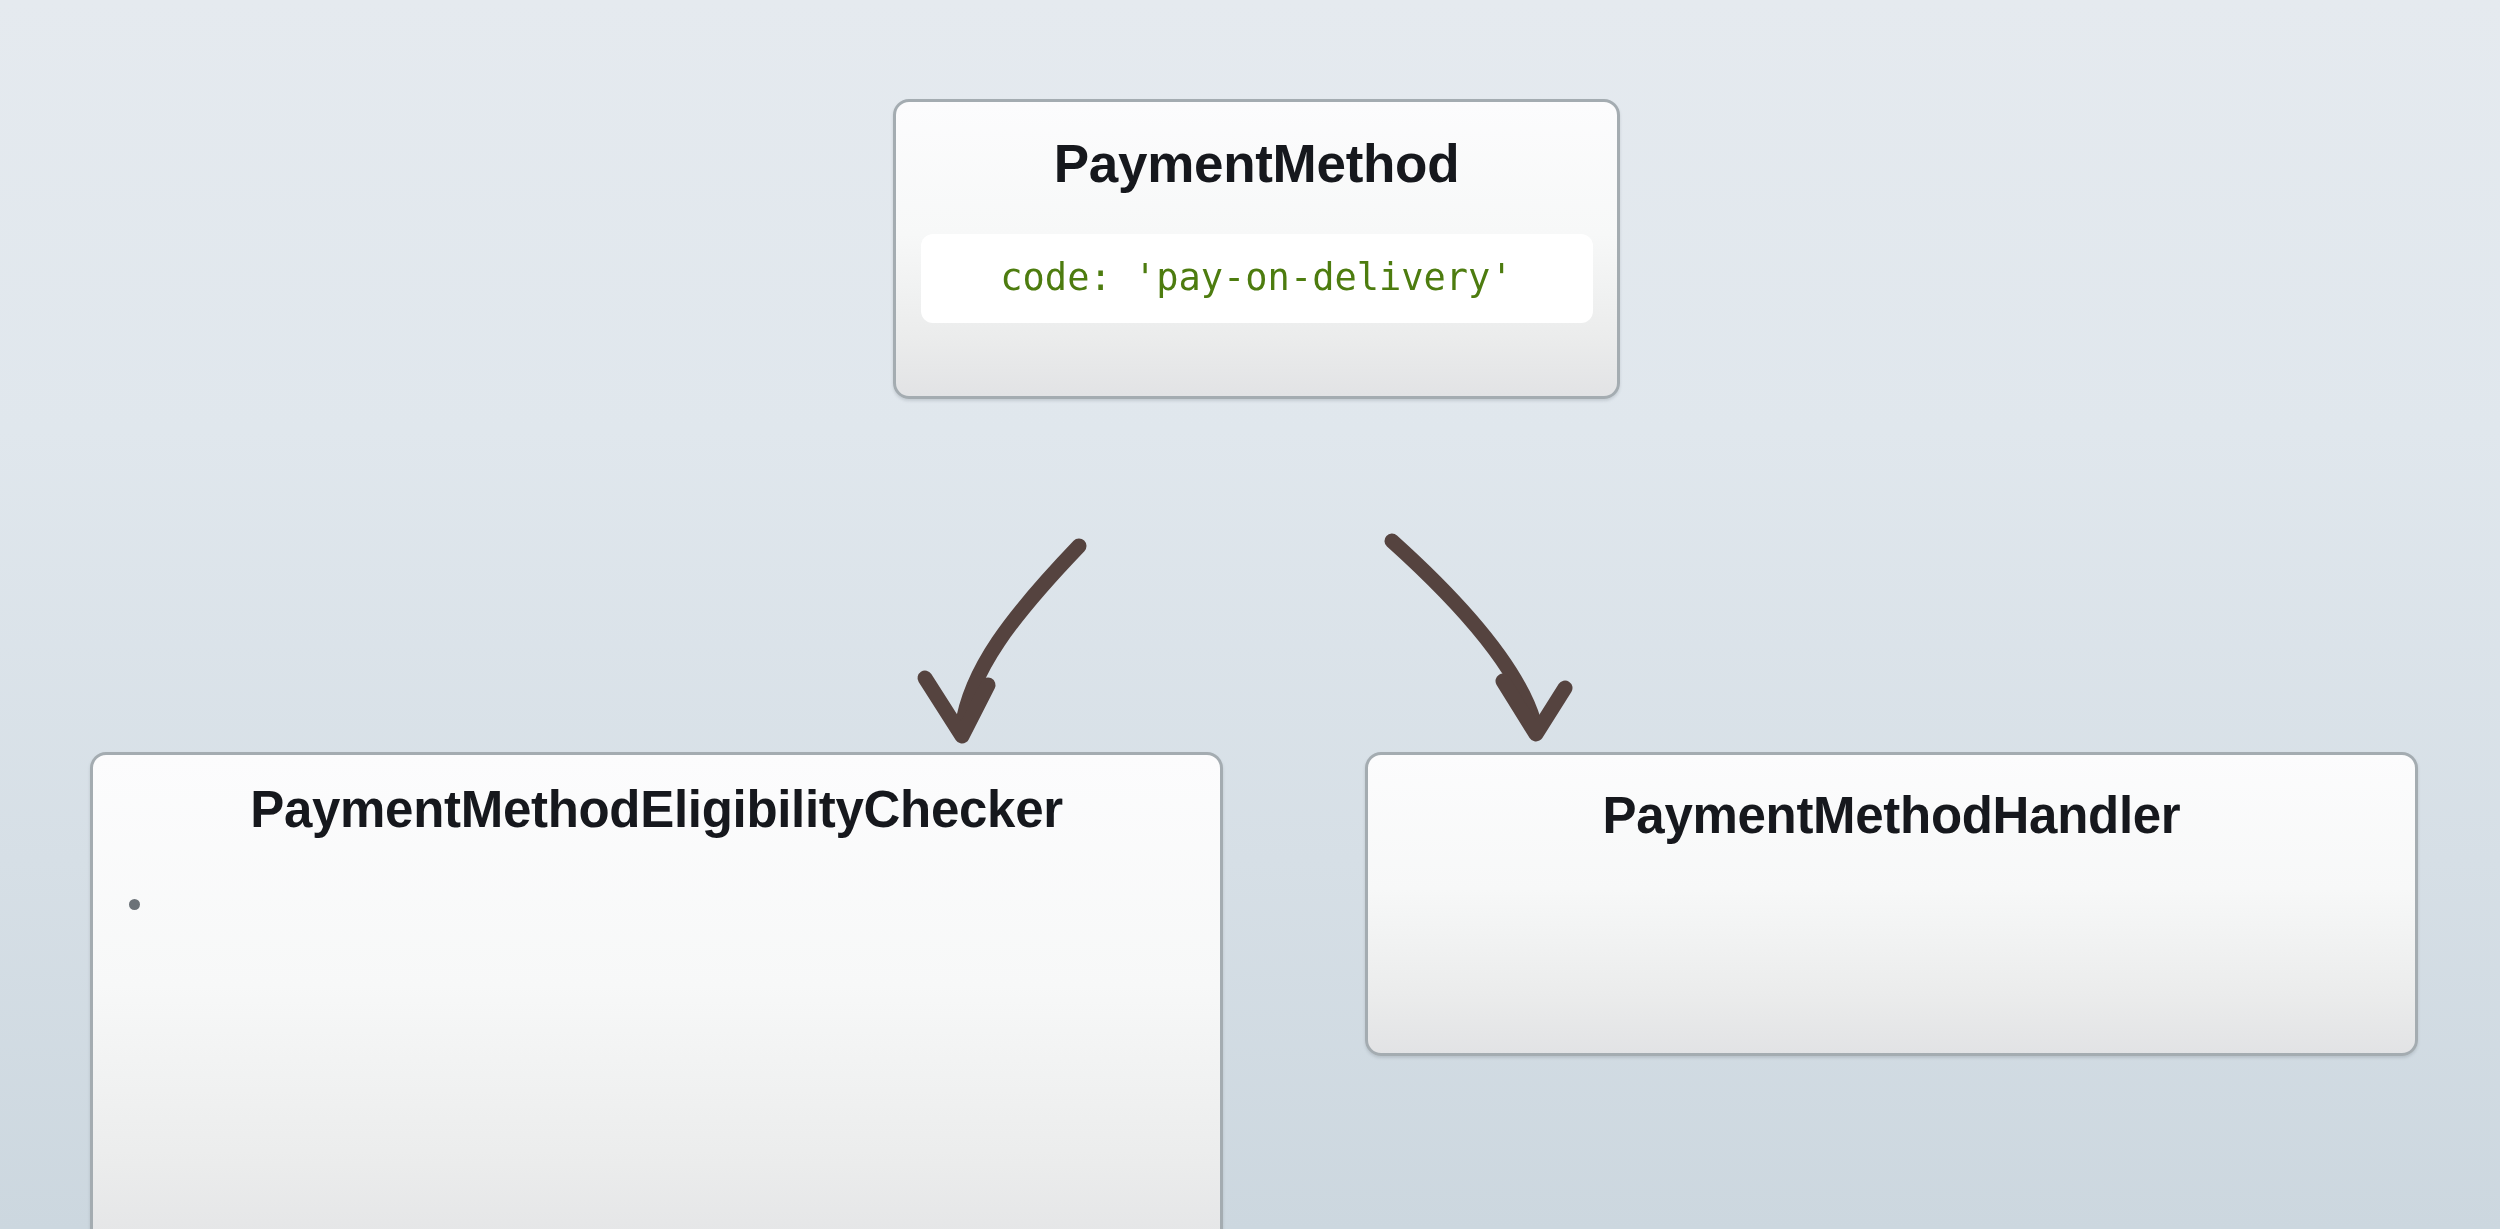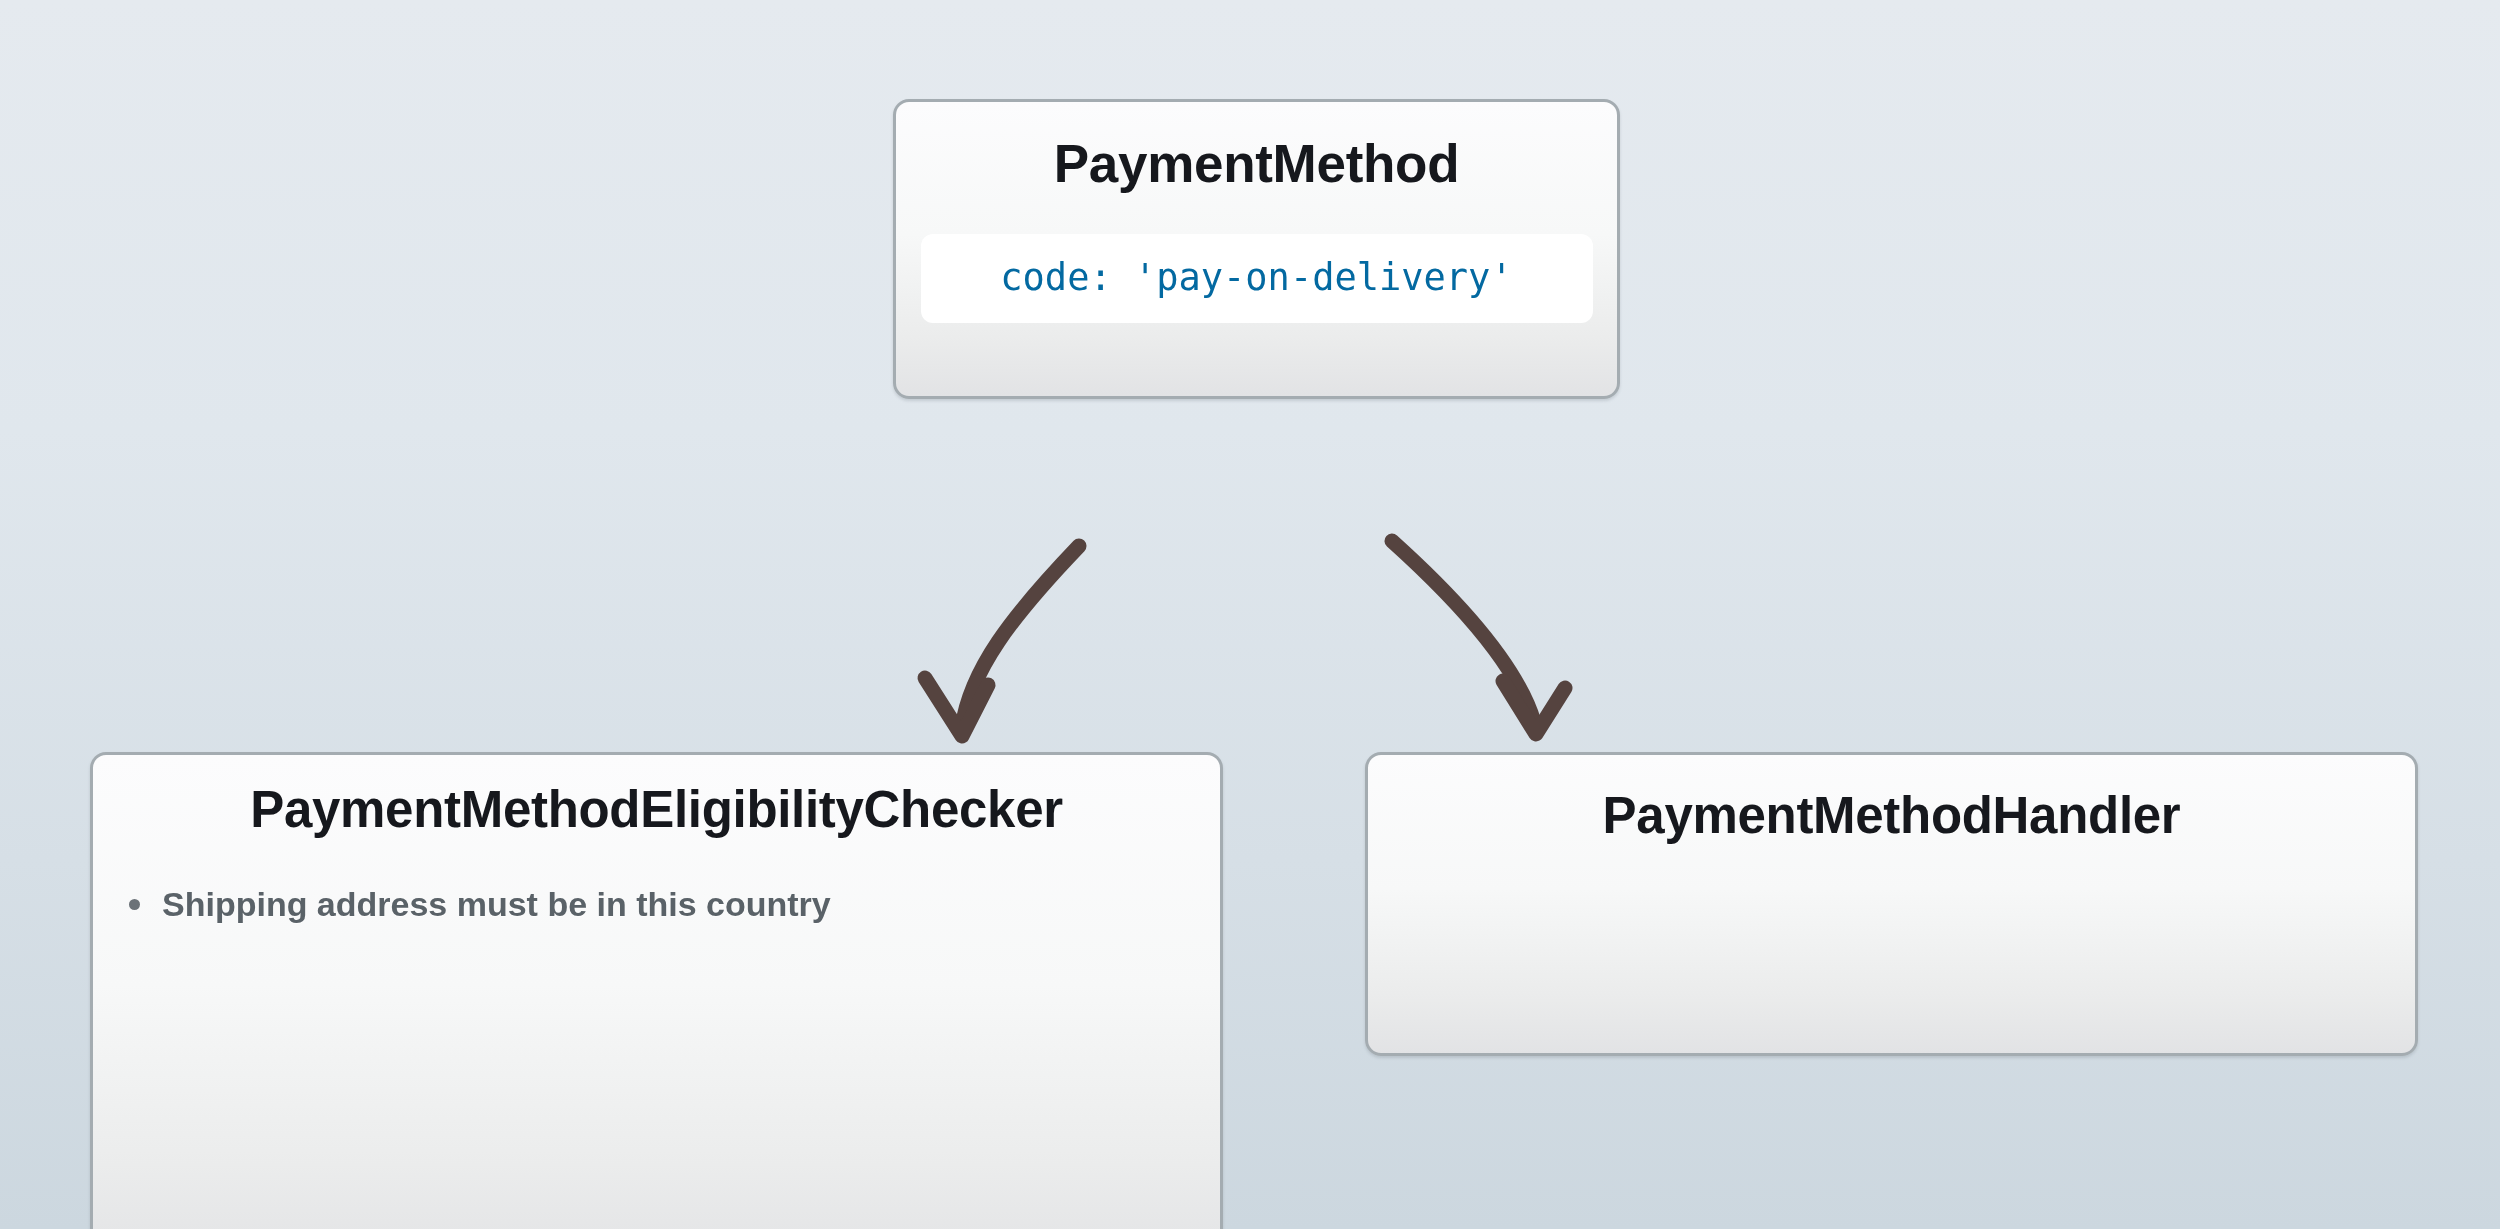--- a/index.html
+++ b/index.html
@@ -58,21 +58,21 @@
     text-align: center;
     line-height: 1.05;
     letter-spacing: -0.2px;
     text-shadow: 0 1px 0 rgba(255,255,255,0.7);
   }
 
   .code-chip {
     background: #ffffff;
     border-radius: 12px;
     font-family: "DejaVu Sans Mono", "Liberation Mono", monospace;
-    color: #0369a1;
+    color: #4d7c0f;
     text-align: center;
     box-sizing: border-box;
     white-space: nowrap;
   }
 
   .criteria-list {
     list-style: none;
     margin: 0;
     padding: 0;
     width: 100%;
@@ -159,21 +159,20 @@
   <div class="node-card" id="node-payment-method">
     <div class="node-type">PaymentMethod</div>
     <div class="code-chip">code: 'pay-on-delivery'</div>
   </div>
 
   <div class="node-card" id="node-eligibility-checker">
     <div class="node-type">PaymentMethodEligibilityChecker</div>
     <ul class="criteria-list">
       <li class="criteria-item">
         <span class="criteria-bullet"></span>
-        <span>Shipping address must be in this country</span>
       </li>
     </ul>
   </div>
 
   <div class="node-card" id="node-payment-handler">
     <div class="node-type">PaymentMethodHandler</div>
   </div>
 
 </div>
 

